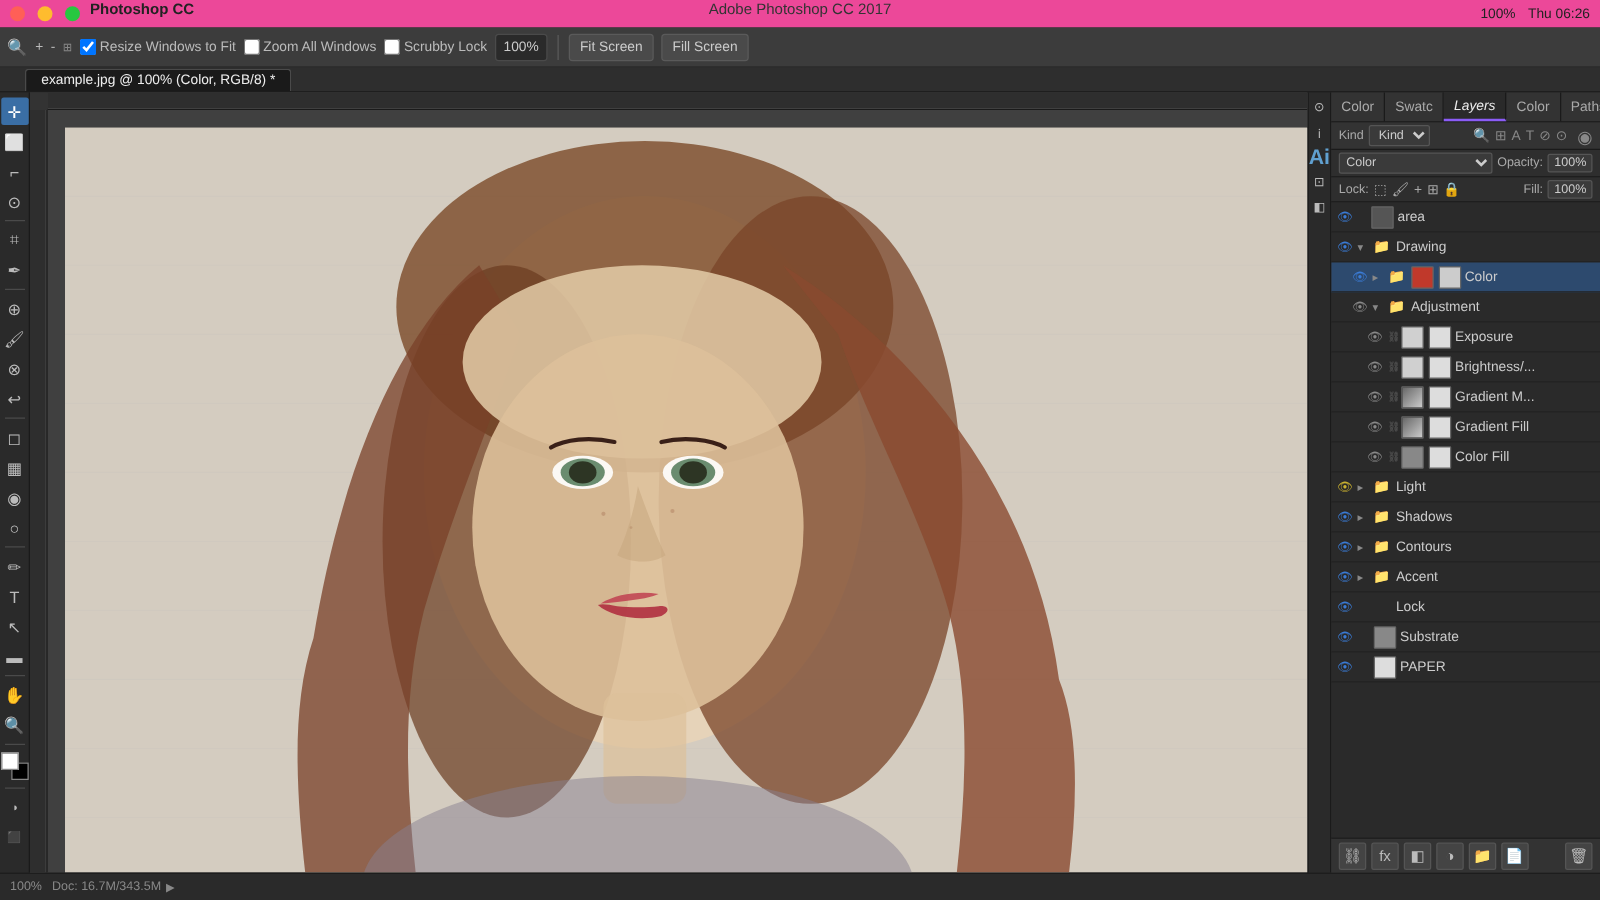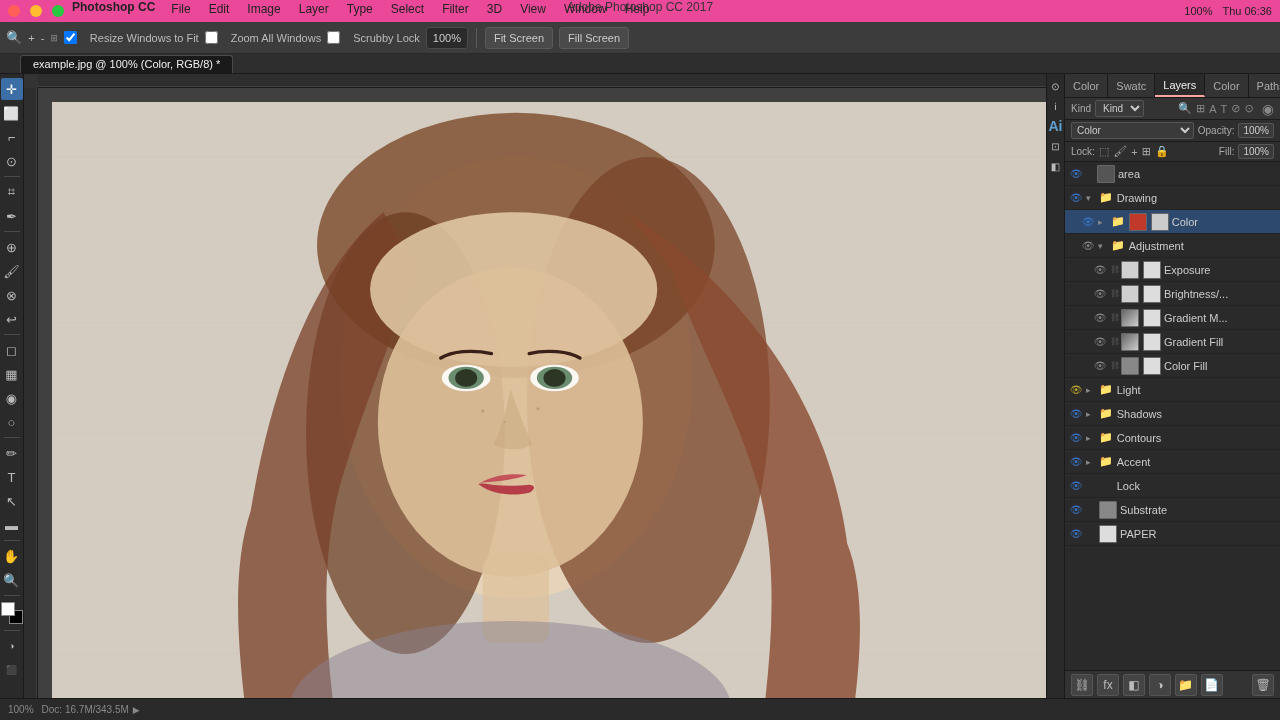--- a/index.html
+++ b/index.html
@@ -28,21 +28,21 @@
       display: flex; align-items: center; padding: 0 6px; gap: 6px;
       border-bottom: 1px solid #2a2a2a;
     }
     .toolbar-btn {
       background: #4a4a4a; border: 1px solid #5a5a5a; color: #ccc;
       padding: 2px 8px; border-radius: 3px; font-size: 11px; cursor: pointer;
       height: 22px; display: flex; align-items: center;
     }
     .toolbar-separator { width: 1px; height: 20px; background: #5a5a5a; margin: 0 2px; }
     .zoom-display { color: #ccc; font-size: 11px; background: #2a2a2a; border: 1px solid #4a4a4a; padding: 2px 6px; border-radius: 3px; height: 22px; display: flex; align-items: center; }
-    .toolbar-checkbox-group { display: flex; align-items: center; gap: 13px; font-size: 11px; color: #bbb; }
+    .toolbar-checkbox-group { display: flex; align-items: center; gap: 3px; font-size: 11px; color: #bbb; }
 
     
     #tabbar {
       height: 20px; background: #2e2e2e;
       display: flex; align-items: center; padding: 0 8px;
       border-bottom: 1px solid #1a1a1a;
     }
     .tab { 
       background: #3c3c3c; border: 1px solid #4a4a4a; border-bottom: none;
       padding: 2px 12px; font-size: 11px; color: #bbb; cursor: pointer;
@@ -81,21 +81,21 @@
 
     
     .panel-tabs {
       display: flex; background: #333; border-bottom: 1px solid #1a1a1a;
       height: 24px; align-items: center;
     }
     .panel-tab {
       padding: 4px 8px; font-size: 11px; color: #aaa; cursor: pointer;
       border-right: 1px solid #1a1a1a; height: 100%; display: flex; align-items: center;
     }
-    .panel-tab.active { color: #eee; border-bottom: 2px solid #fca5a5; background: #2a2a2a; }
+    .panel-tab.active { color: #eee; border-bottom: 2px solid #8b5cf6; background: #2a2a2a; font-style: italic; }
 
     
     .layers-header {
       height: 22px; background: #333; display: flex; align-items: center;
       padding: 0 6px; gap: 4px; border-bottom: 1px solid #1a1a1a;
     }
     .kind-label { color: #aaa; font-size: 10px; }
     .kind-select { background: #3a3a3a; border: 1px solid #555; color: #ccc; font-size: 10px; padding: 1px 3px; border-radius: 2px; }
 
     .layers-controls {
@@ -179,37 +179,24 @@
 </head>
 <body>
 
 <div id="menubar">
   <div class="menu-app">
     <span class="traffic-light tl-red"></span>
     <span class="traffic-light tl-yellow"></span>
     <span class="traffic-light tl-green"></span>
   </div>
   <span class="ps-logo">Photoshop CC</span>
-  <div class="menu-items">
-    <span class="menu-item">File</span>
-    <span class="menu-item">Edit</span>
-    <span class="menu-item">Image</span>
-    <span class="menu-item">Layer</span>
-    <span class="menu-item">Type</span>
-    <span class="menu-item">Select</span>
-    <span class="menu-item">Filter</span>
-    <span class="menu-item">3D</span>
-    <span class="menu-item">View</span>
-    <span class="menu-item">Window</span>
-    <span class="menu-item">Help</span>
-  </div>
   <span class="app-title">Adobe Photoshop CC 2017</span>
   <div class="menu-right">
     <span>100%</span>
-    <span>Thu 06:36</span>
+    <span>Thu 06:26</span>
   </div>
 </div>
 
 <div id="toolbar">
   <span style="color:#bbb;font-size:13px;">🔍</span>
   <span style="color:#bbb;font-size:11px;">+</span>
   <span style="color:#bbb;font-size:11px;">-</span>
   <span style="font-size:9px;color:#888;">⊞</span>
   <div class="toolbar-checkbox-group">
     <input type="checkbox" checked="" style="">
@@ -349,21 +336,21 @@
             <rect width="900" height="640" fill="none" stroke="#bbb" stroke-width="0.2" opacity="0.3"></rect>
           </svg>
         </div>
       </div>
     </div>
   </div>
 
   <div id="side-mini" style="width:18px;background:#2a2a2a;display:flex;flex-direction:column;align-items:center;gap:4px;padding:4px 0;border-left:1px solid #1a1a1a;">
     <div class="tool-btn" style="width:16px;height:16px;font-size:10px;">⊙</div>
     <div class="tool-btn" style="width:16px;height:16px;font-size:10px;">ℹ</div>
-    <div class="tool-btn ai-icon" style="width:16px;height:16px;font-size:14px;">Ai</div>
+    <div class="tool-btn ai-icon" style="width:16px;height:16px;font-size:17px;">Ai</div>
     <div class="tool-btn" style="width:16px;height:16px;font-size:10px;">⊡</div>
     <div class="tool-btn" style="width:16px;height:16px;font-size:10px;">◧</div>
   </div>
 
   <div id="right-panel">
 
     <div class="panel-tabs">
       <div class="panel-tab">Color</div>
       <div class="panel-tab">Swatc</div>
       <div class="panel-tab active">Layers</div>

